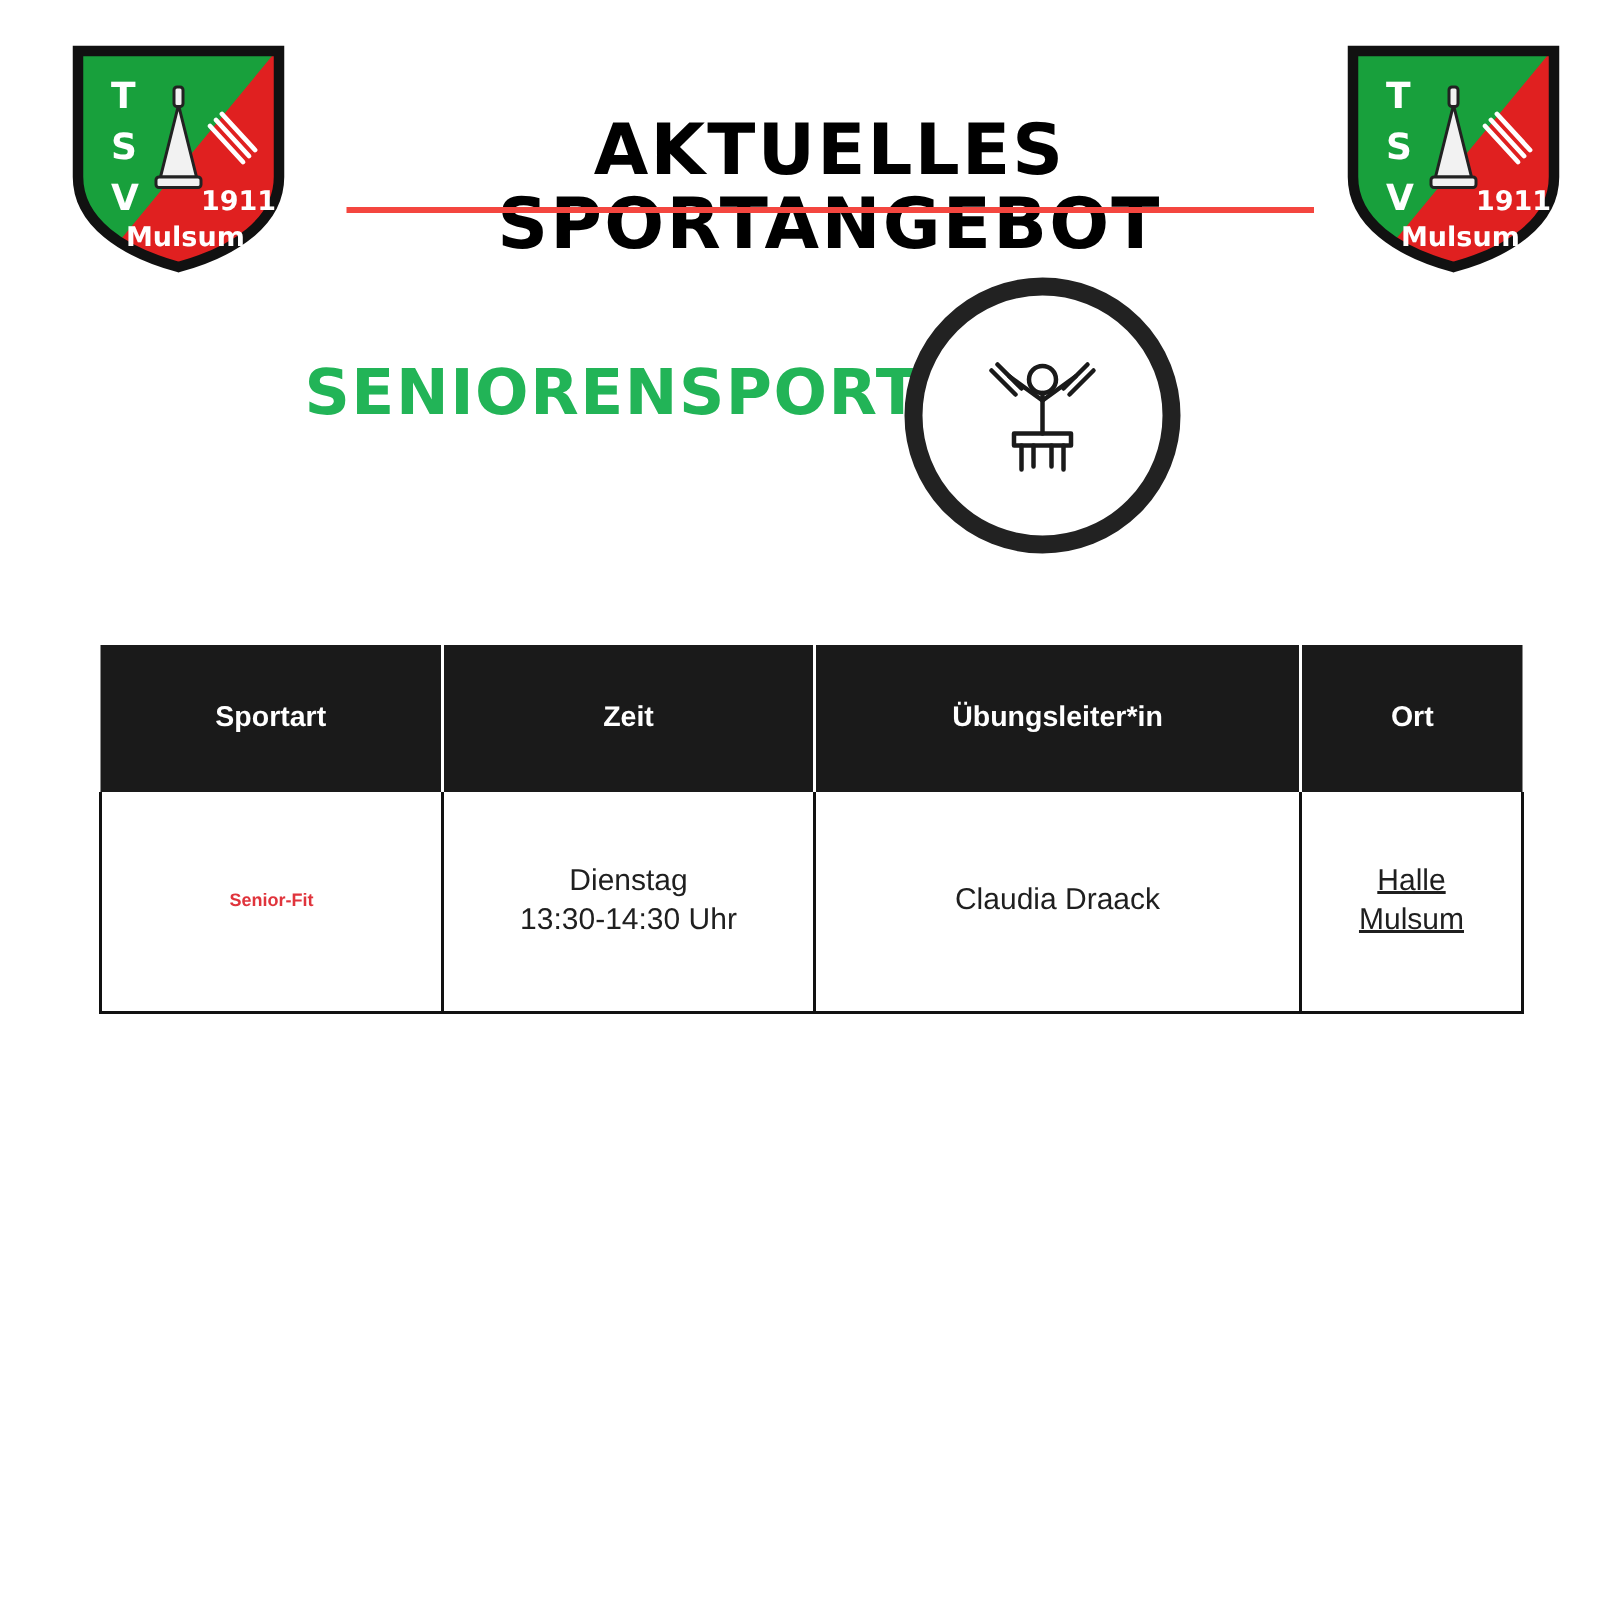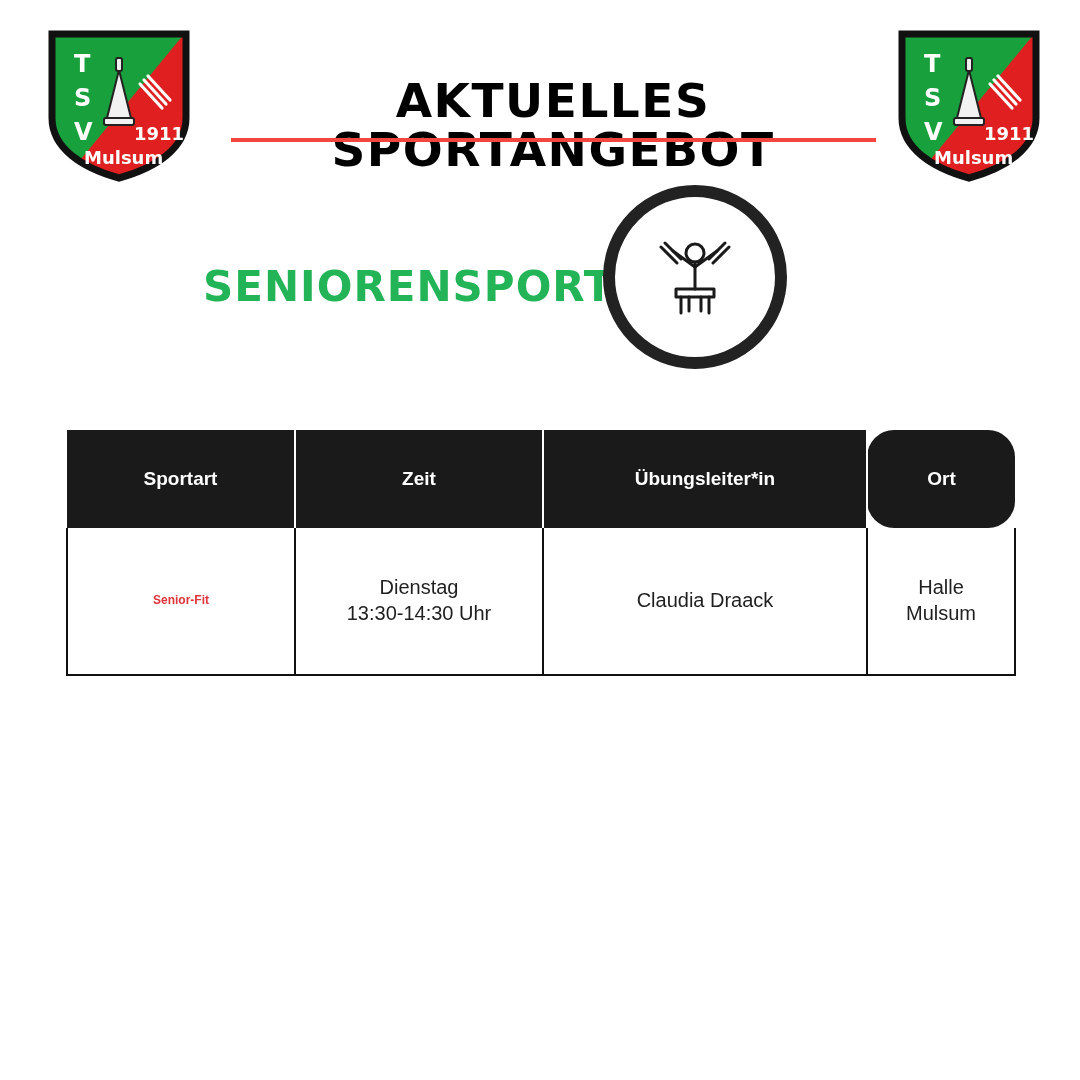--- a/index.html
+++ b/index.html
@@ -46,21 +46,21 @@
     top: 138px;
     left: 231px;
     width: 645px;
     height: 4px;
     background: #f4463f;
   }
 
   
   .category-title {
     position: absolute;
-    top: 262px;
+    top: 237px;
     left: 203px;
     font-family: "DejaVu Sans", sans-serif;
     font-weight: bold;
     font-size: 42px;
     letter-spacing: 1px;
     color: #22b457;
     text-transform: uppercase;
   }
 
   
@@ -95,39 +95,39 @@
     background: #1a1a1a;
     color: #ffffff;
     font-size: 19px;
     font-weight: bold;
     height: 96px;
     vertical-align: middle;
     text-align: center;
     border-right: 2px solid #ffffff;
     margin-left: 36px;
   }
-  .schedule th:last-child { border-right: none; border-radius: 27px; }
+  .schedule th:last-child { border-right: none; }
   .schedule td {
     background: #ffffff;
     height: 144px;
     vertical-align: middle;
     text-align: center;
     font-size: 20px;
     line-height: 1.28;
     color: #1f1f1f;
     border: 2px solid #111111;
     border-top: none;
   }
   .schedule td.first {
     color: #e0343c;
     font-weight: bold;
     font-size: 12px;
   }
   .schedule tbody tr td:first-child { border-left: 2px solid #111111; }
-  .schedule tbody tr td:last-child { border-right: 2px solid #111111; }
+  .schedule tbody tr td:last-child { border-right: 2px solid #111111; text-decoration: underline; }
 
   .col-1 { width: 228px; }
   .col-2 { width: 248px; }
   .col-3 { width: 324px; }
   .col-4 { width: 148px; }
 
   .cell-line { display: block; }
 </style>
 </head>
 <body>

